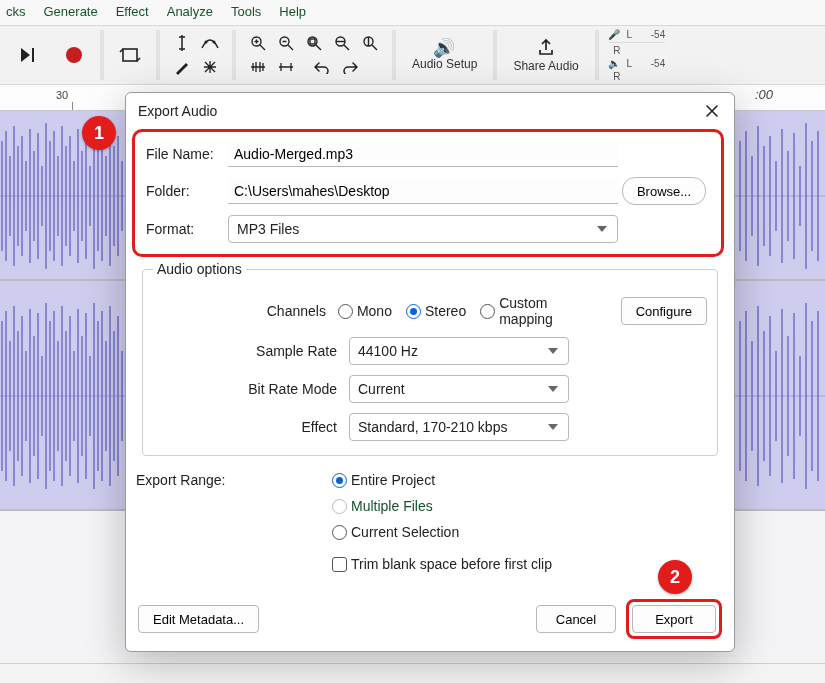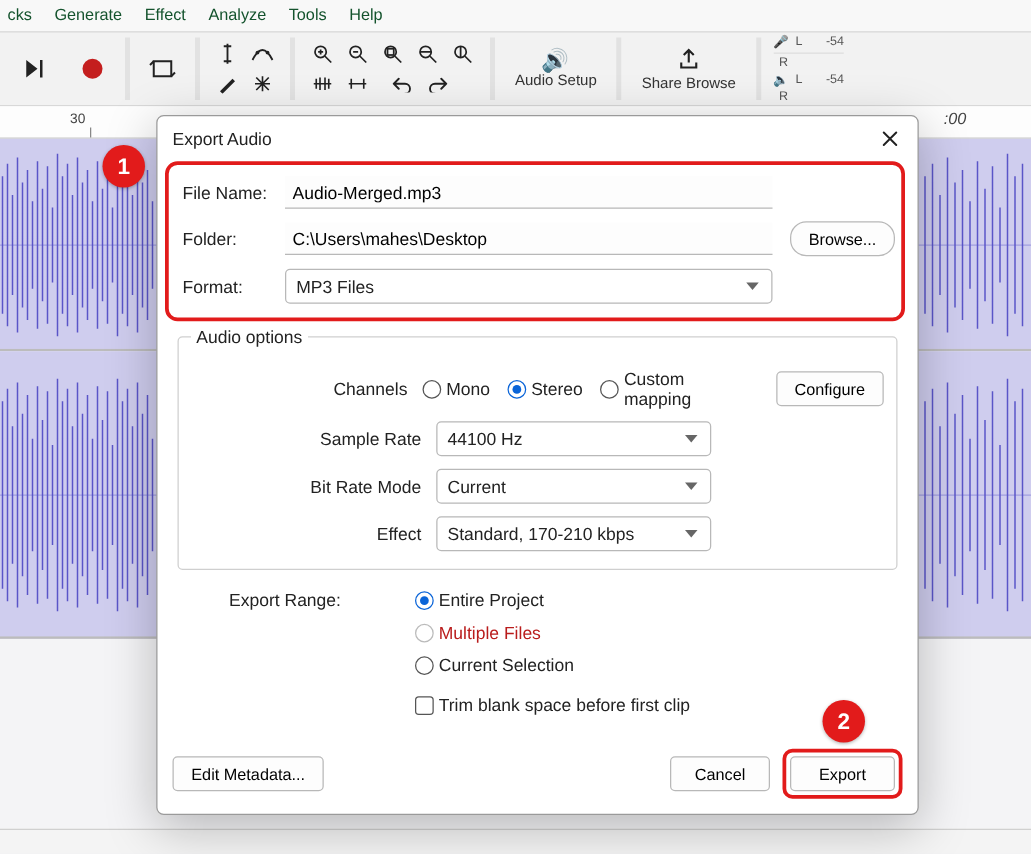--- a/index.html
+++ b/index.html
@@ -151,24 +151,24 @@
     width:15px;height:15px;border:1.5px solid #555;border-radius:50%;
     display:inline-flex;align-items:center;justify-content:center;margin-right:4px;
     background:#fff;
     flex-shrink:0;
   }
   .radio.sel-r { border-color:#0a64d8; }
   .radio.sel-r::after{content:"";width:7px;height:7px;border-radius:50%;background:#0a64d8;}
   .radio.dis { border-color:#bbb; }
   .chk { border-radius:3px; }
   .rlabel { font-size:14px; margin-right:14px; }
-  .rlabel.dis { color:#b91c1c; }
+  .rlabel.dis { color:#14532d; }
   .rangebox { margin: 16px 0 0 0; }
   .rangebox .rr { display:flex; align-items:center; margin-top:10px; }
-  .rangebox .rhead { width:196px; text-align:center; padding-right:12px; font-size:14px; }
+  .rangebox .rhead { width:196px; text-align:left; padding-right:12px; font-size:14px; }
   .bottombar {
     display:flex; align-items:center; justify-content:space-between;
     padding: 8px 12px 12px 12px;
   }
   .bottom-right { display:flex; gap:10px; align-items:center; }
   .btn.export { width:84px; }
   .redbox2 {
     border: 3px solid #e21b1b; border-radius:8px;
     padding: 3px;
   }
@@ -308,21 +308,21 @@
       <span class="ico">🔊</span>
       <span>Audio Setup</span>
     </div>
     <div class="tbsep"></div>
     <div class="tb-wide">
       <span class="ico">
         <svg width="18" height="18" viewBox="0 0 18 18" stroke="#222" fill="none" stroke-width="1.7">
             <path d="M9 12 V2 M5 6 L9 2 L13 6 M3 12 V16 H15 V12"></path>
           </svg>
       </span>
-      <span>Share Browse</span>
+      <span>Share Audio</span>
     </div>
     <div class="tbsep"></div>
     <div class="meter-block">
       <div class="meter-row">
         <span>🎤</span>
         <span class="lbl">L</span>
         <span class="num">-54</span>
       </div>
       <div class="meter-row" style="border-top:1px solid #ddd;padding-top:2px;">
         <span></span>
@@ -391,21 +391,21 @@
   <div class="dlg-body">
     <div class="redbox1"></div>
 
     <div class="row">
       <span class="lbl">File Name:</span>
       <input class="txt" type="text" value="Audio-Merged.mp3" style="">
     </div>
     <div class="row">
       <span class="lbl">Folder:</span>
       <input class="txt" type="text" value="C:\Users\mahes\Desktop" style="">
-      <button class="btn" style="margin-left:14px;width:84px;border-radius:13px;">Browse...</button>
+      <button class="btn" style="margin-left:4px;width:84px;border-radius:13px;">Browse...</button>
     </div>
     <div class="row">
       <span class="lbl">Format:</span>
       <div class="sel" style="width:390px;">
         <span>MP3 Files</span>
       </div>
     </div>
 
     <fieldset class="audio-opts">
       <legend>Audio options</legend>

